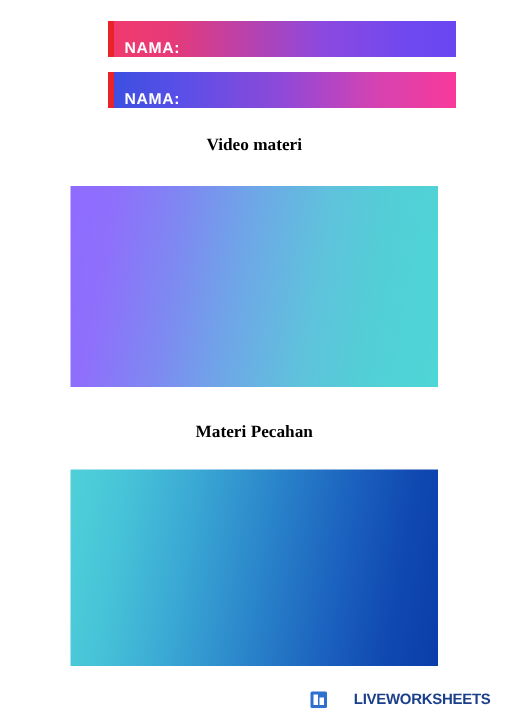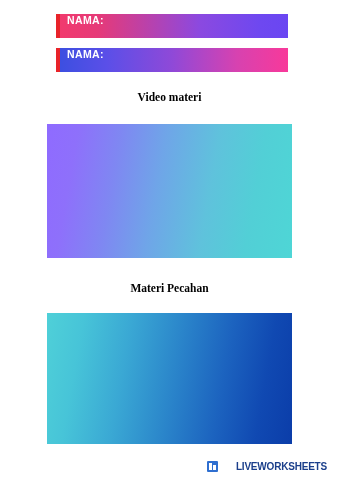--- a/index.html
+++ b/index.html
@@ -17,25 +17,25 @@
   .page {
     position: relative;
     width: 339px;
     height: 480px;
     background: #ffffff;
   }
 
   
   .field-bar {
     position: absolute;
-    left: 56px;
+    left: 72px;
     width: 232px;
     height: 24px;
     display: flex;
-    align-items: flex-start;
+    align-items: flex-end;
     box-sizing: border-box;
   }
   .field-bar .accent {
     position: absolute;
     left: 0;
     top: 0;
     bottom: 0;
     width: 4px;
     background: #e8232a;
   }

